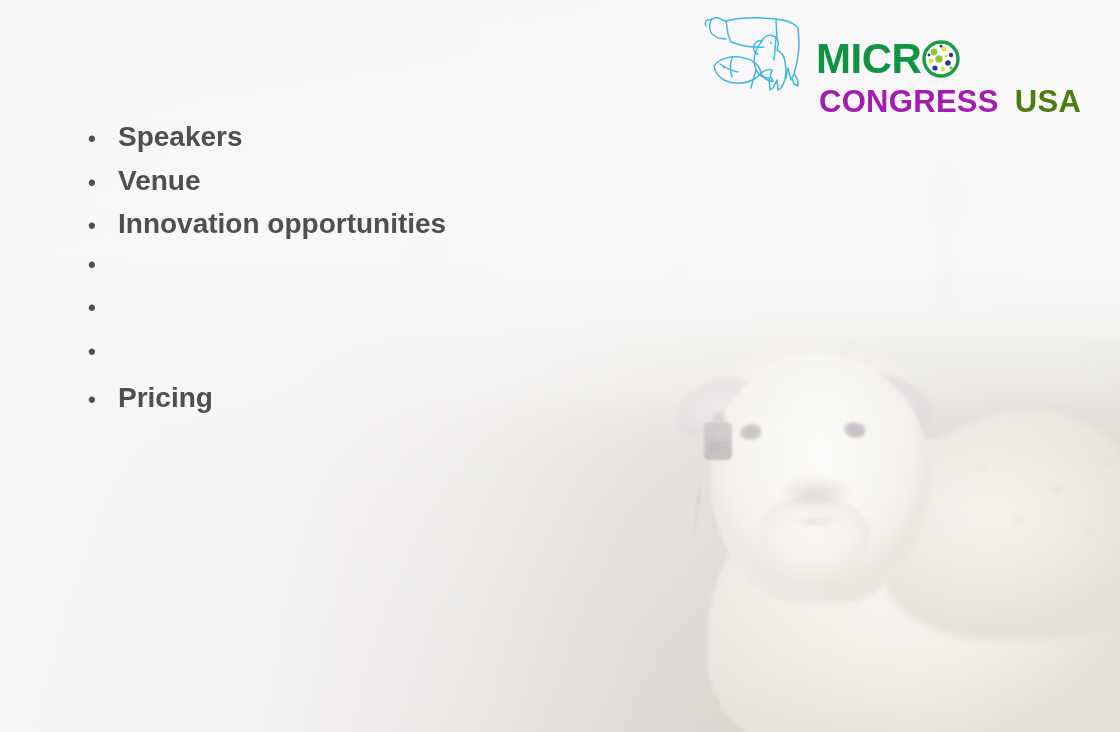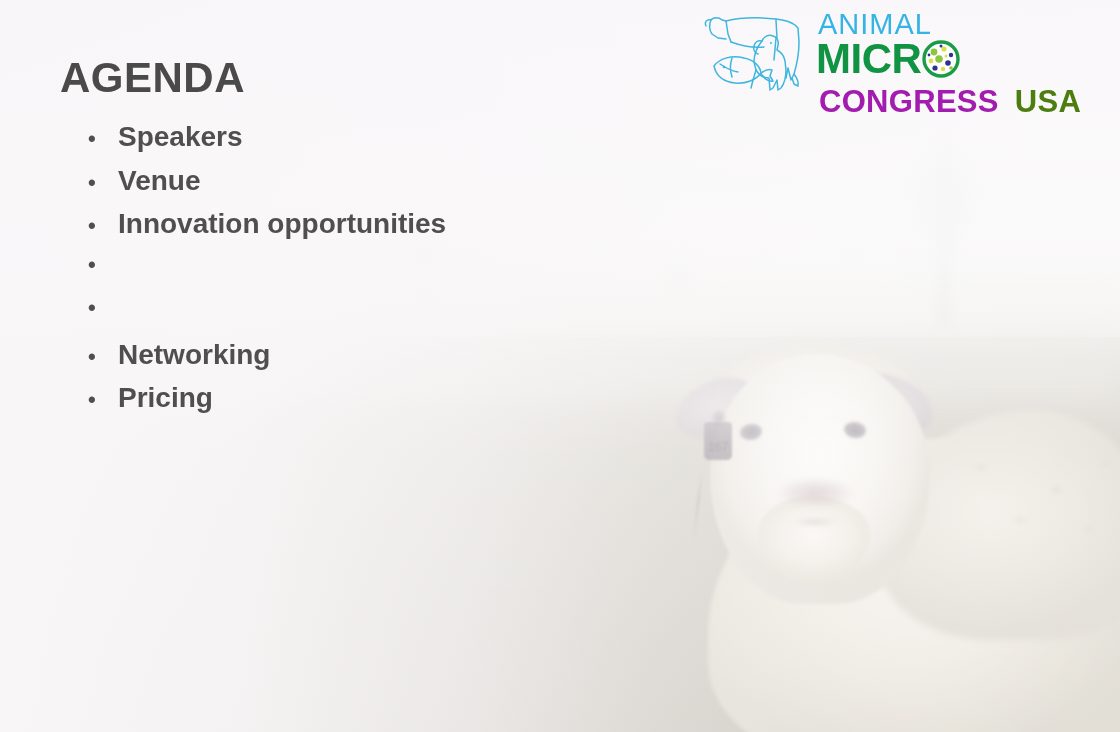--- a/index.html
+++ b/index.html
@@ -392,21 +392,20 @@
     </div>
 
     <div class="wash-white"></div>
     <div class="wash-left"></div>
     <div class="wash-top"></div>
     <div class="wash-tint"></div>
   </div>
 
   <div class="content">
 
-    <div class="agenda-title">AGENDA</div>
 
     <ul class="agenda-list">
       <li class="agenda-item">
         <span class="agenda-bullet">•</span>
         <span class="agenda-text">Speakers</span>
       </li>
       <li class="agenda-item">
         <span class="agenda-bullet">•</span>
         <span class="agenda-text">Venue</span>
       </li>
@@ -415,21 +414,20 @@
         <span class="agenda-text">Innovation opportunities</span>
       </li>
       <li class="agenda-item">
         <span class="agenda-bullet">•</span>
       </li>
       <li class="agenda-item">
         <span class="agenda-bullet">•</span>
       </li>
       <li class="agenda-item">
         <span class="agenda-bullet">•</span>
-        <span class="agenda-text">Networking</span>
       </li>
       <li class="agenda-item">
         <span class="agenda-bullet">•</span>
         <span class="agenda-text">Pricing</span>
       </li>
     </ul>
 
     <div class="logo">
 
       <div class="logo-animals">
@@ -455,21 +453,20 @@
                    C58 72 48 76 37 75 C26 74 18 68 16 58 Z"></path>
           <path d="M63 65 C67 62 71 61 74 62 L72 68 L75 73 C71 74 66 71 63 65 Z"></path>
           <path d="M22 56 C28 60 33 63 40 64"></path>
           <path d="M34 50 C32 56 32 63 34 69"></path>
           <circle cx="26" cy="59" r="1.3" fill="#3fb6de" stroke="none"></circle>
         </svg>
       </div>
 
       <div class="logo-text">
 
-        <div class="lt-animal">ANIMAL</div>
 
         <div class="lt-microbiome">
           <span>MICR</span>
           <span class="microbe-o">
             <svg viewBox="0 0 38 38" width="38" height="38">
               <circle cx="19" cy="19" r="17" fill="#ffffff" stroke="#1a9b46" stroke-width="3.4"></circle>
               <circle cx="12" cy="12" r="3.4" fill="#8cc63f"></circle>
               <circle cx="22" cy="9" r="2.6" fill="#d7e04a"></circle>
               <circle cx="29" cy="15" r="2.2" fill="#2e3192"></circle>
               <circle cx="9" cy="21" r="2.4" fill="#d7e04a"></circle>

